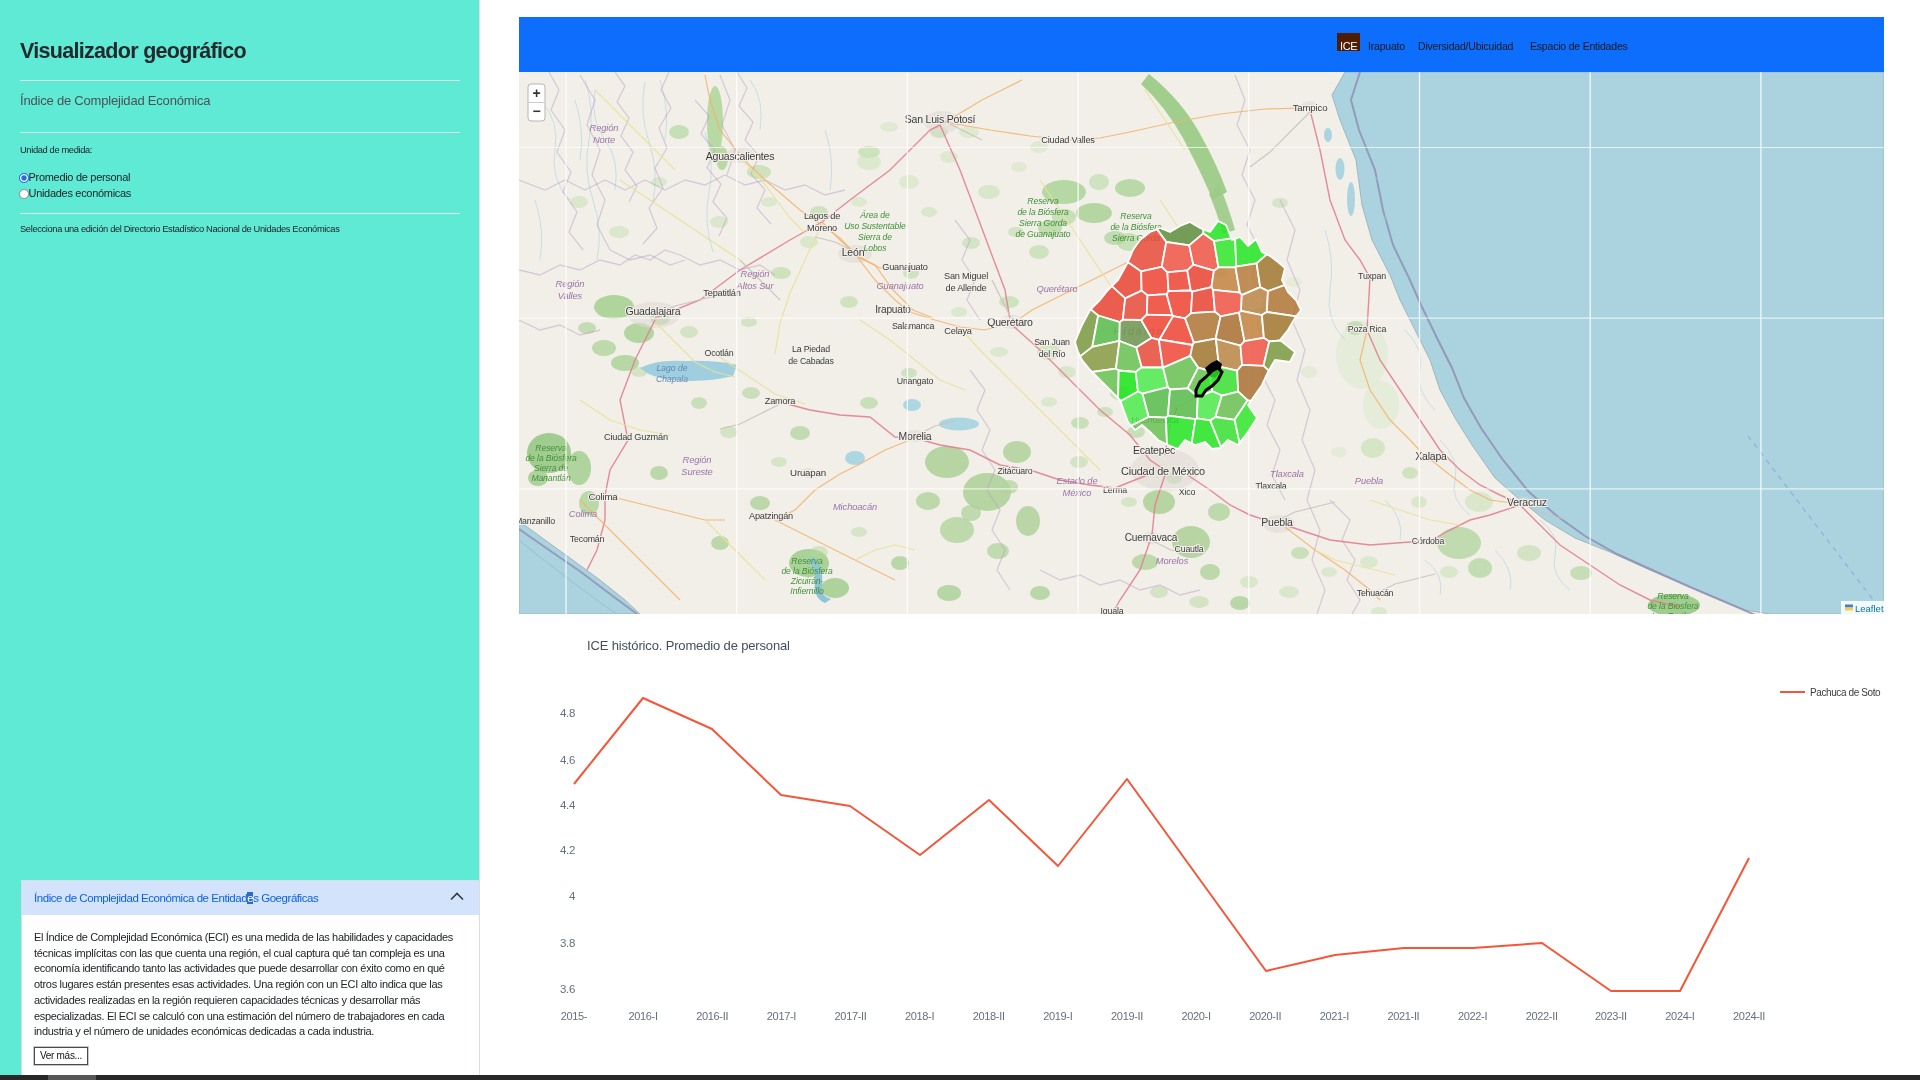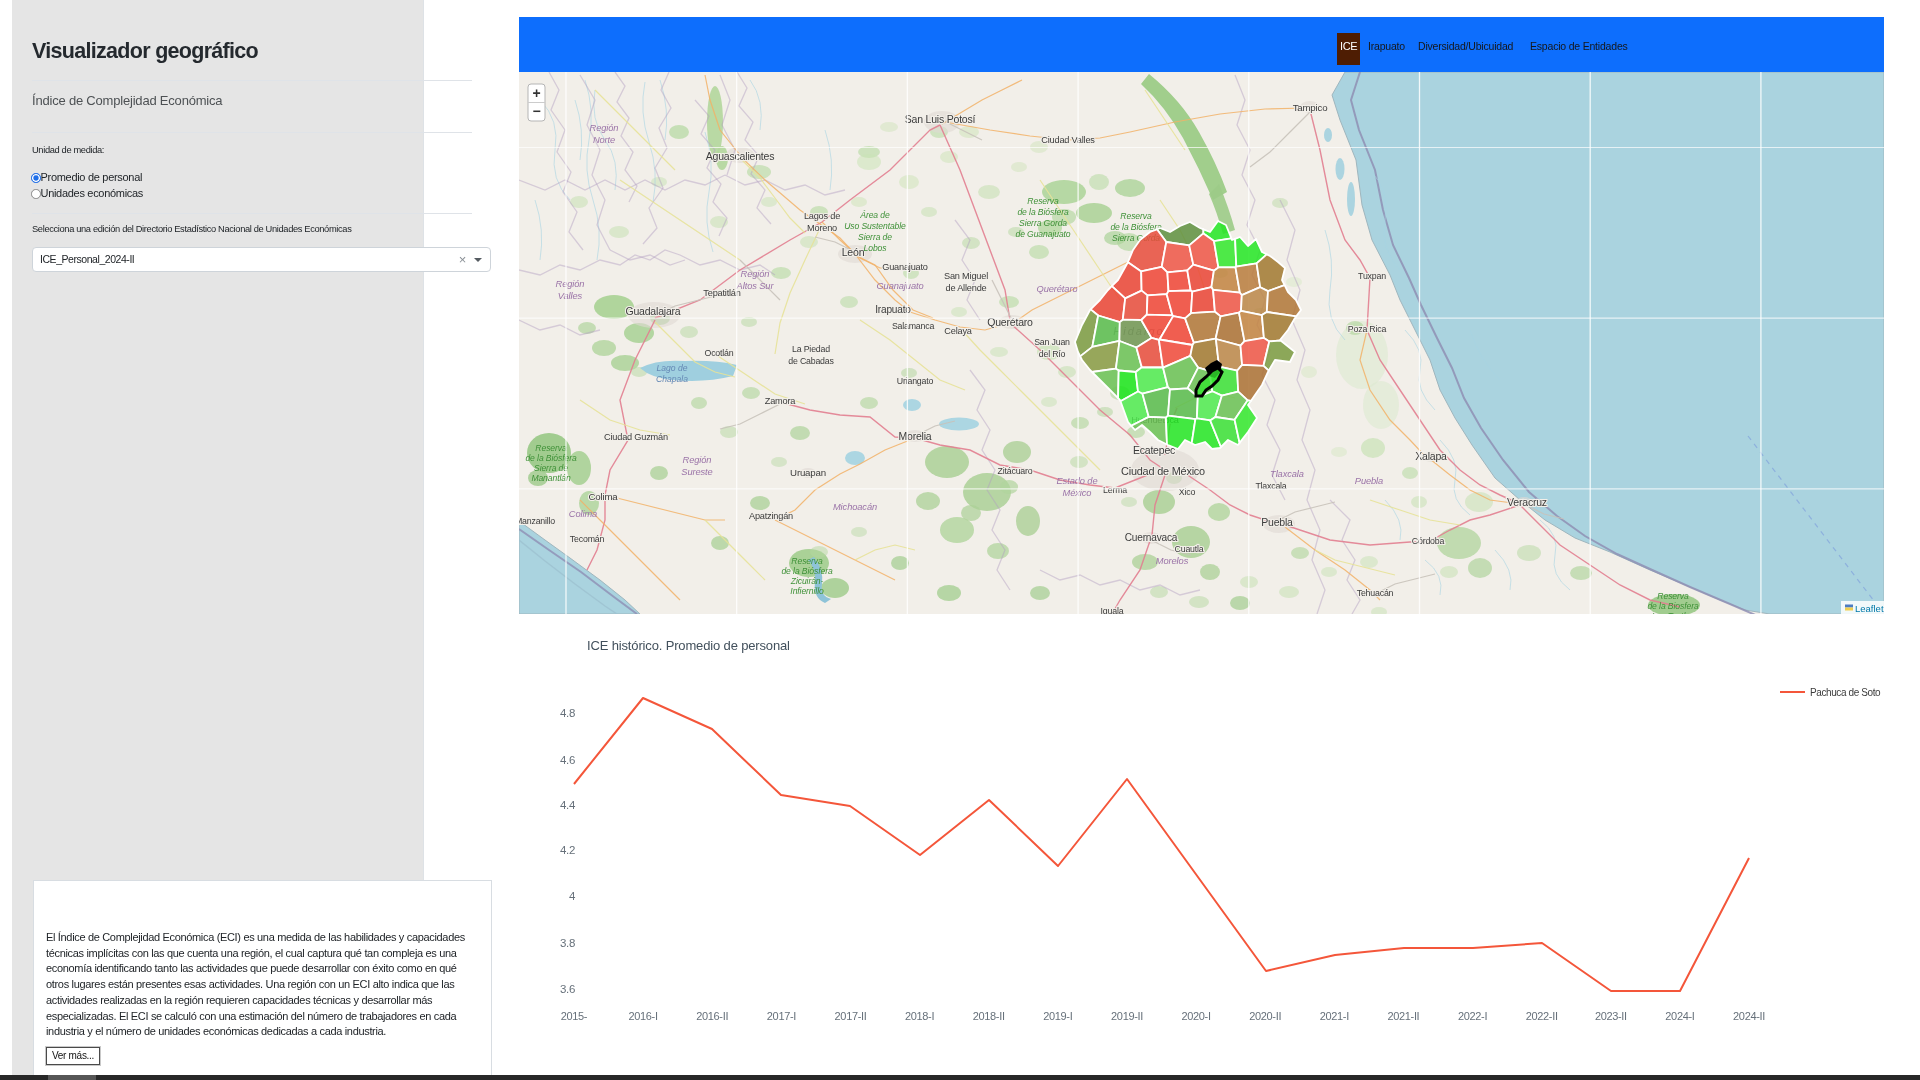--- a/index.html
+++ b/index.html
@@ -1,49 +1,53 @@
 <!DOCTYPE html>
 <html><head><meta charset="utf-8">
 <style>
 *{margin:0;padding:0;box-sizing:border-box}
 html,body{width:1920px;height:1080px;overflow:hidden;background:#fff;font-family:"Liberation Sans",sans-serif}
-#sidebar{position:absolute;left:12px;top:0;width:412px;height:1075px;background:#e5e5e5;border-right:1px solid #dee2e6}
+#sidebar{position:absolute;left:0;top:0;width:480px;height:1075px;background:#5eead4;border-right:1px solid #dee2e6}
 .hr{position:absolute;left:20px;width:440px;border-top:1px solid #dfe3e8}
 #title{position:absolute;left:20px;top:39px;font-size:21.5px;font-weight:bold;color:#24292e;letter-spacing:-0.7px}
 #sub{position:absolute;left:20px;top:93px;font-size:13px;color:#4d5154;letter-spacing:-0.2px}
 .lbl{position:absolute;left:20px;font-size:9.3px;color:#212529;letter-spacing:-0.35px}
 .radio-row{position:absolute;left:19px;font-size:11px;color:#212529;letter-spacing:-0.3px}
 .rad{display:inline-block;width:9.5px;height:9.5px;border-radius:50%;vertical-align:-1.5px;margin-right:0px}
 .rad.on{border:1px solid #1f6ee8;background:#1f6ee8;box-shadow:inset 0 0 0 1.3px #fff}
 .rad.off{border:1px solid #888;background:#fff}
 #selbox{position:absolute;left:20px;top:247px;width:459px;height:25px;background:#fff;border:1px solid #ced4da;border-radius:4px;font-size:10.5px;color:#212529;line-height:23px;padding-left:7px;letter-spacing:-0.45px}
 #selx{position:absolute;right:24px;top:0;color:#8a9096;font-size:13px}
 #selcaret{position:absolute;right:8px;top:10px;width:0;height:0;border-left:4px solid transparent;border-right:4px solid transparent;border-top:4.5px solid #555b61}
 #card{position:absolute;left:21px;top:880px;width:459px;height:195px;background:#fff;border:1px solid #d8dde2;border-bottom:none}
 #cardhead{position:absolute;left:0;top:0;width:457px;height:34px;background:#d4e3fc;color:#0c63e4;font-size:11.5px;line-height:34px;padding-left:12px;letter-spacing:-0.45px}
 #cardbody{position:absolute;left:12px;top:49px;width:446px;font-size:11px;line-height:15.7px;color:#212529;letter-spacing:-0.33px}
 #vermas{position:absolute;left:12px;top:166px;border:1px solid #4a4a4a;outline:1px solid #c9c9c9;background:#fff;font-size:10px;color:#111;padding:2px 5px 3px 5px;font-family:"Liberation Sans",sans-serif;letter-spacing:-0.3px}
 #navbar{position:absolute;left:519px;top:17px;width:1365px;height:55px;background:#0d6efd}
-.navitem{position:absolute;top:16px;height:32px;line-height:26px;font-size:10.5px;color:#16181b;letter-spacing:-0.2px}
+.navitem{position:absolute;top:16px;height:18px;line-height:26px;font-size:10.5px;color:#16181b;letter-spacing:-0.2px}
 #ice{background:#4e1d03;color:#fff;padding:0 3px;font-size:11px;letter-spacing:-0.4px}
 #botbar{position:absolute;left:0;top:1075px;width:1920px;height:5px;background:#282828}
 #botthumb{position:absolute;left:48px;top:0;width:48px;height:5px;background:#565656}
 </style></head><body>
 <div id="sidebar">
  <div id="title">Visualizador geográfico</div>
  <div class="hr" style="top:80px"></div>
  <div id="sub">Índice de Complejidad Económica</div>
  <div class="hr" style="top:132px"></div>
  <div class="lbl" style="top:145px">Unidad de medida:</div>
  <div class="radio-row" style="top:171px"><span class="rad on"></span>Promedio de personal</div>
  <div class="radio-row" style="top:187px"><span class="rad off"></span>Unidades económicas</div>
  <div class="hr" style="top:213px"></div>
  <div class="lbl" style="top:224px">Selecciona una edición del Directorio Estadístico Nacional de Unidades Económicas</div>
- <div id="selbox">ICE_Personal_2024-II<span id="selx">×</span><span id="selcaret"></span></div>
  <div id="card">
+  <div id="cardhead">Índice de Complejidad Económica de Entidad<span style="background:#2f6ac7;color:#fff">e</span>s Goegráficas
+   <svg style="position:absolute;right:15px;top:11px" width="14" height="9">
+          <path d="M1,7.5 L7,1.5 L13,7.5" stroke="#33383d" stroke-width="1.6" fill="none"></path>
+        </svg>
+  </div>
   <div id="cardbody">
         <div style="white-space:nowrap">El Índice de Complejidad Económica (ECI) es una medida de las habilidades y capacidades</div>
         <div style="white-space:nowrap">técnicas implícitas con las que cuenta una región, el cual captura qué tan compleja es una</div>
         <div style="white-space:nowrap">economía identificando tanto las actividades que puede desarrollar con éxito como en qué</div>
         <div style="white-space:nowrap">otros lugares están presentes esas actividades. Una región con un ECI alto indica que las</div>
         <div style="white-space:nowrap">actividades realizadas en la región requieren capacidades técnicas y desarrollar más</div>
         <div style="white-space:nowrap">especializadas. El ECI se calculó con una estimación del número de trabajadores en cada</div>
         <div style="white-space:nowrap">industria y el número de unidades económicas dedicadas a cada industria.</div>
       </div>
   <div id="vermas">Ver más...</div>

